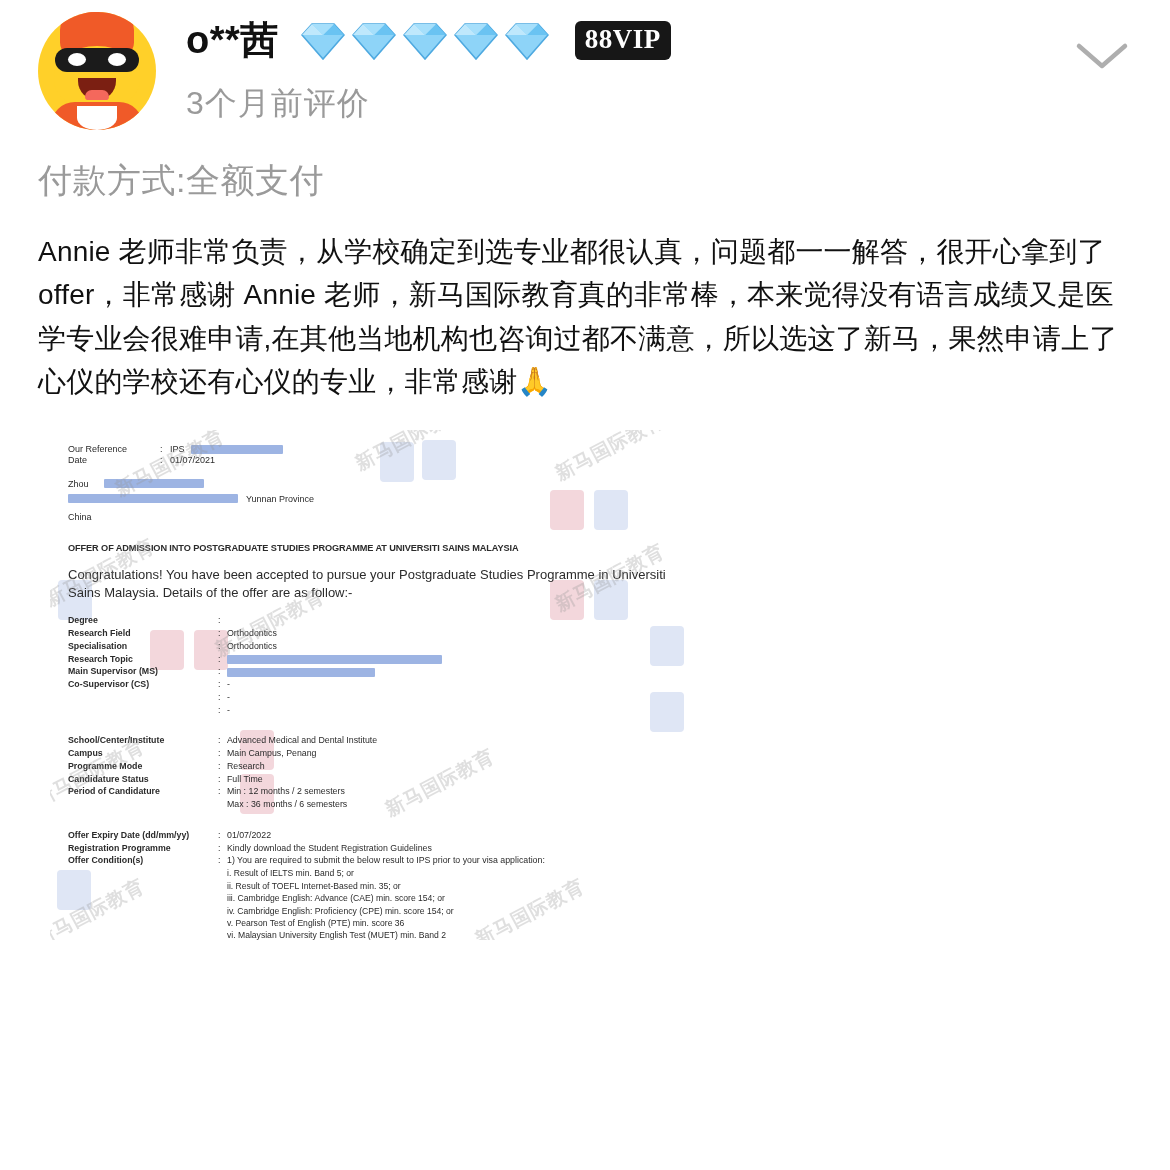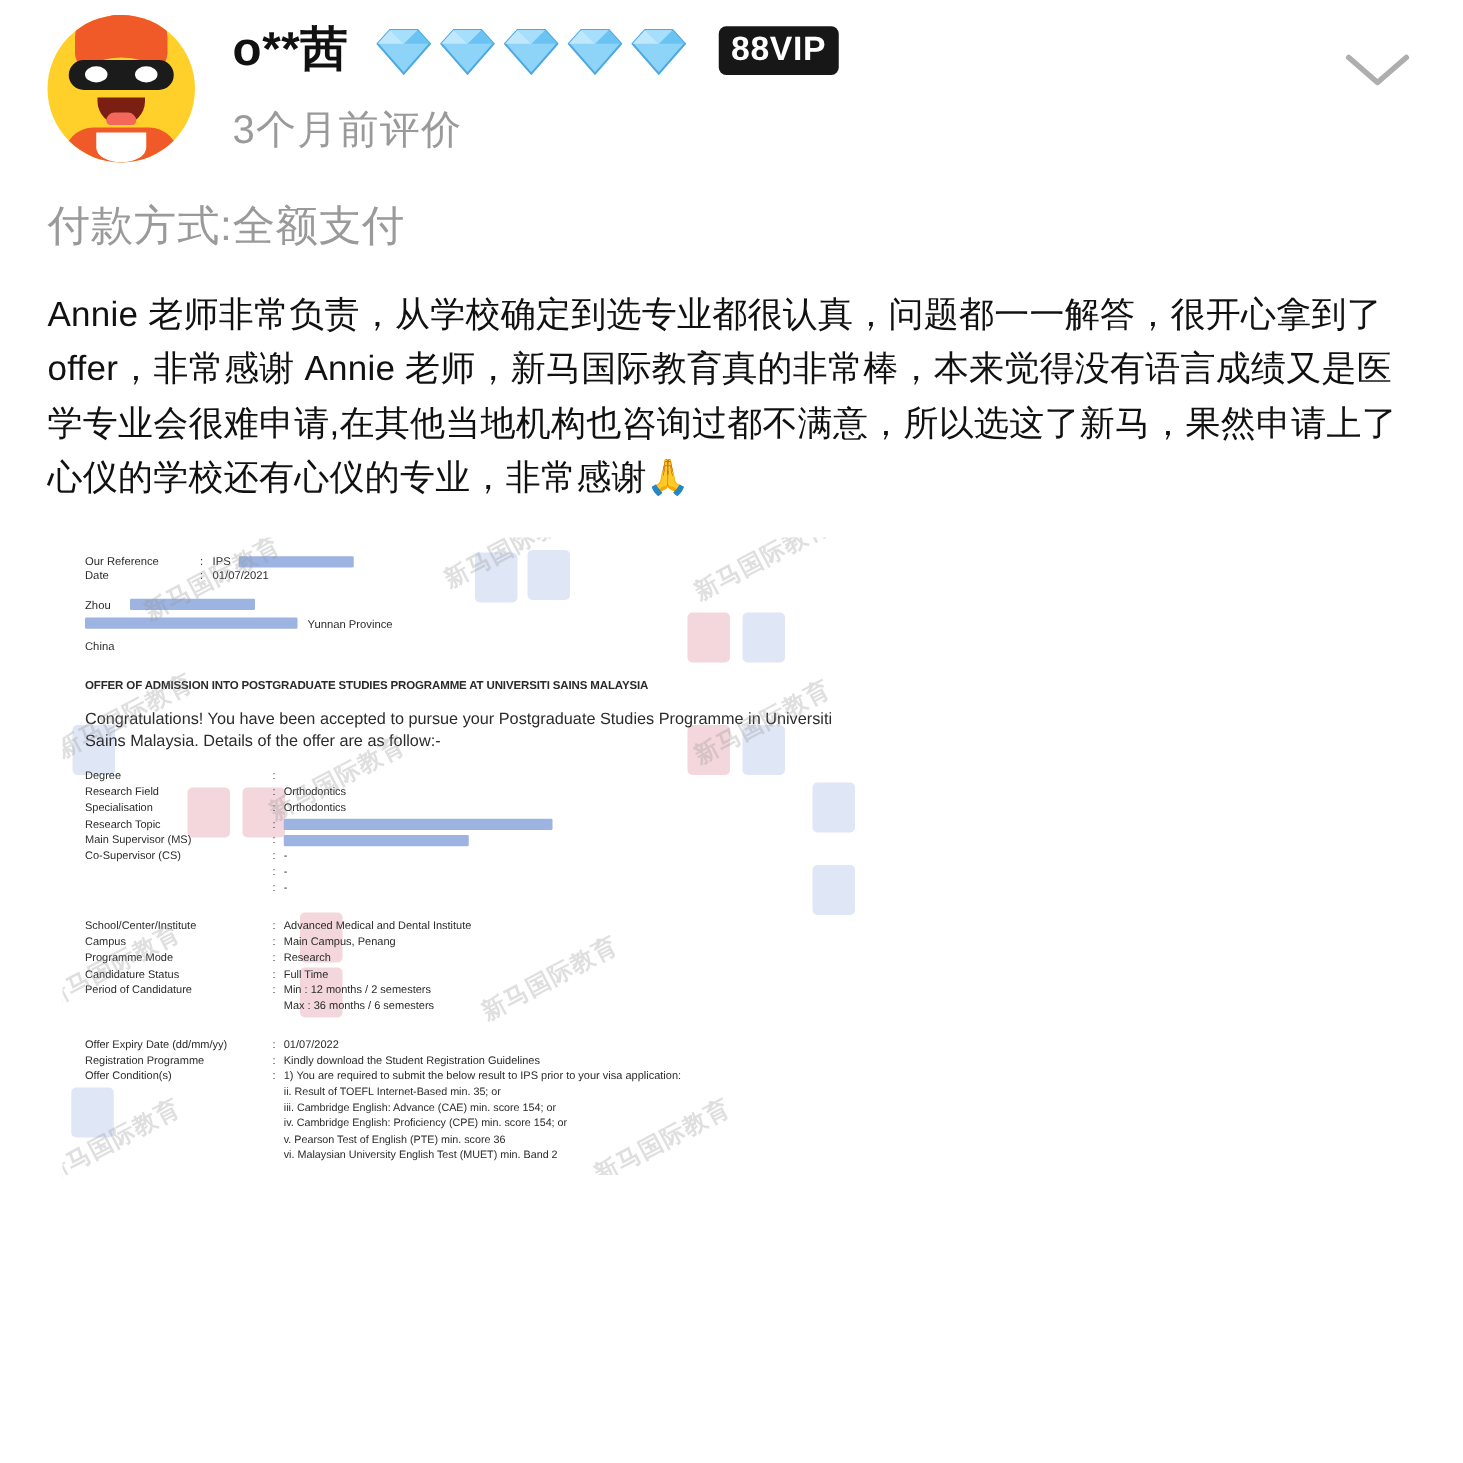--- a/index.html
+++ b/index.html
@@ -161,21 +161,21 @@
   .vip-badge {
     margin-left: 12px;
     background: #171717;
     color: #ffffff;
     font-size: 27px;
     font-weight: bold;
     border-radius: 6px;
     padding: 3px 10px 5px 10px;
     letter-spacing: 0.5px;
     line-height: 1.15;
-    font-family: Liberation Sans, sans-serif;
+    font-family: Liberation Serif, serif;
   }
   .review-time {
     margin-top: 20px;
     font-size: 32px;
     color: #9a9a9a;
     letter-spacing: 1px;
   }
   .chevron-btn {
     position: absolute;
     right: 40px;
@@ -247,21 +247,21 @@
     margin: 0 0 12px 0;
     font-size: 13px;
     line-height: 1.4;
   }
   .field-block { margin-top: 4px; }
   .field-row {
     display: flex;
     font-size: 8.8px;
     line-height: 1.45;
   }
-  .field-row .f-lbl { width: 150px; flex: 0 0 auto; }
+  .field-row .f-lbl { width: 150px; flex: 0 0 auto; font-weight: bold; }
   .field-row .f-colon { width: 9px; flex: 0 0 auto; }
   .field-row .f-val { flex: 1 1 auto; }
   .note {
     font-style: italic;
     font-size: 8.4px;
     line-height: 1.42;
     margin-top: 10px;
   }
   .list-sub { font-size: 8.6px; line-height: 1.45; }
   .wm {
@@ -500,20 +500,21 @@
           <span class="f-val">Kindly download the Student Registration Guidelines</span>
         </div>
         <div class="field-row">
           <span class="f-lbl">Offer Condition(s)</span>
           <span class="f-colon">:</span>
           <span class="f-val">1) You are required to submit the below result to IPS prior to your visa application:</span>
         </div>
       </div>
 
       <div style="margin-left:159px;">
+        <div class="list-sub">i. Result of IELTS min. Band 5; or</div>
         <div class="list-sub">ii. Result of TOEFL Internet-Based min. 35; or</div>
         <div class="list-sub">iii. Cambridge English: Advance (CAE) min. score 154; or</div>
         <div class="list-sub">iv. Cambridge English: Proficiency (CPE) min. score 154; or</div>
         <div class="list-sub">v. Pearson Test of English (PTE) min. score 36</div>
         <div class="list-sub">vi. Malaysian University English Test (MUET) min. Band 2</div>
         <div class="note">Note: You are recommended to enroll in USM Intensive English Programme as preparation course before IELTS/MUET examination. For more information, kindly visit http://www.ppblt.usm.my/index.php/program/intensive-english</div>
 
       </div>
     </div>
 

